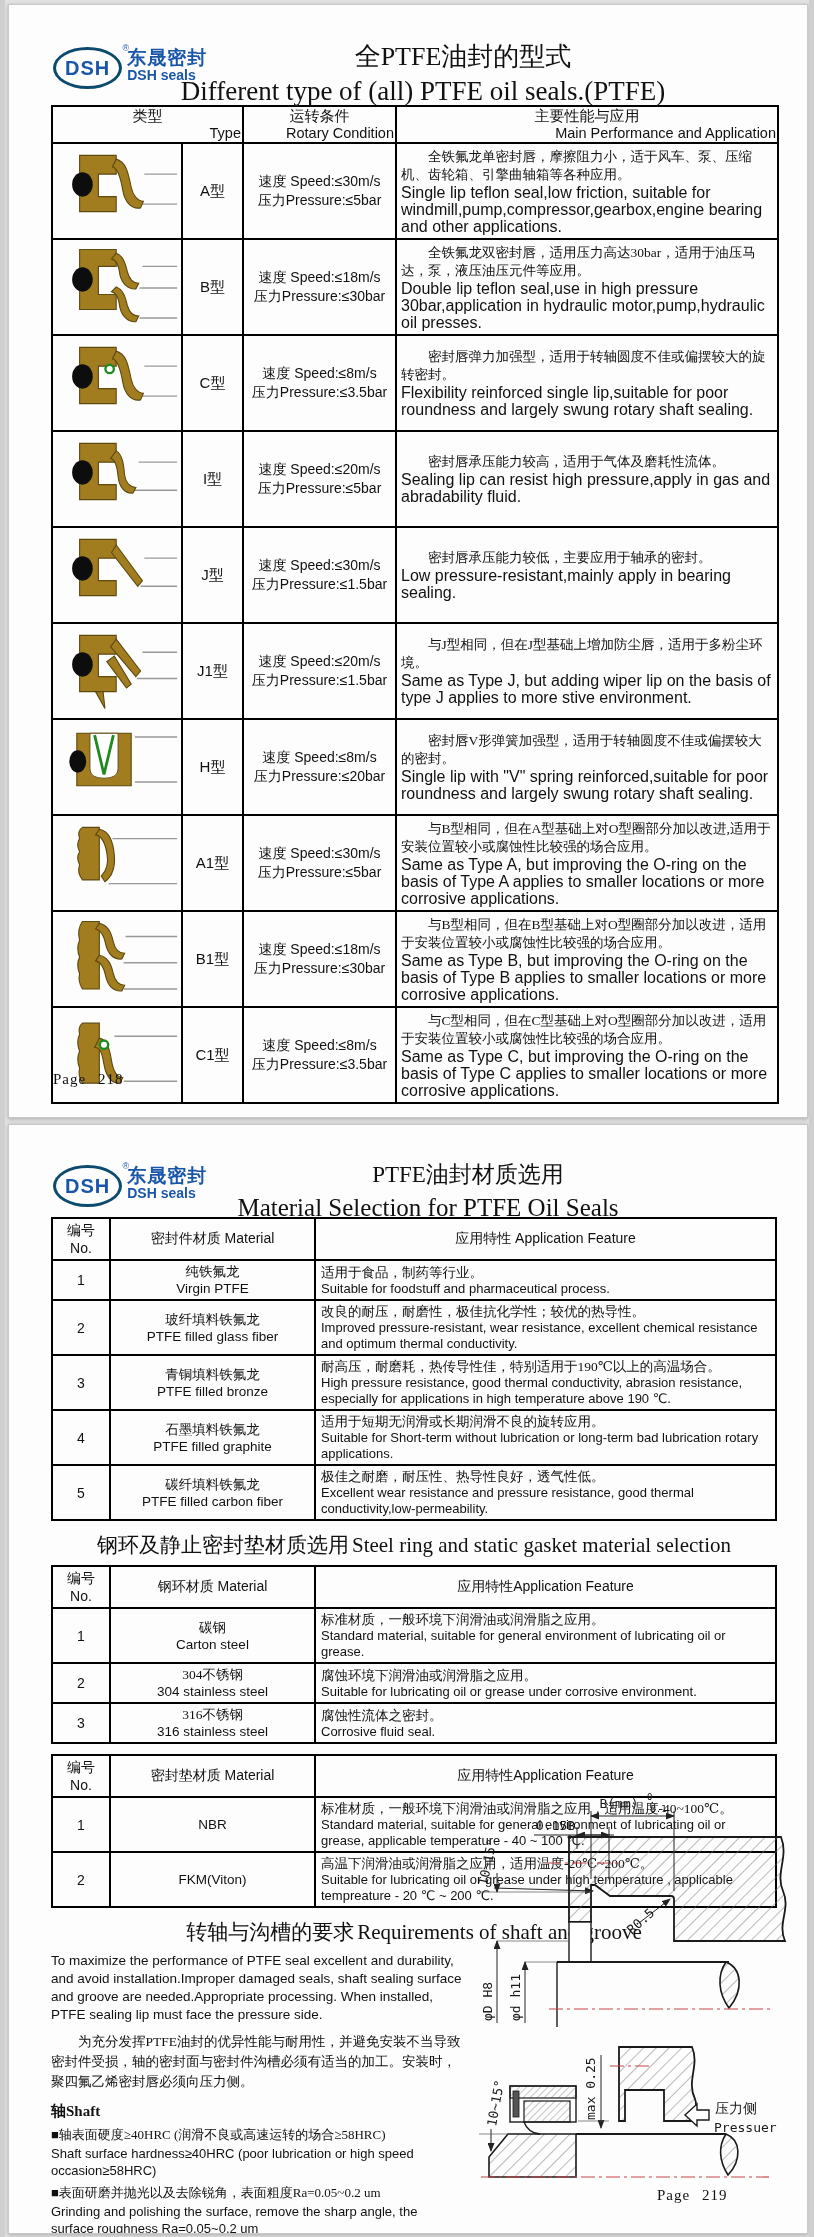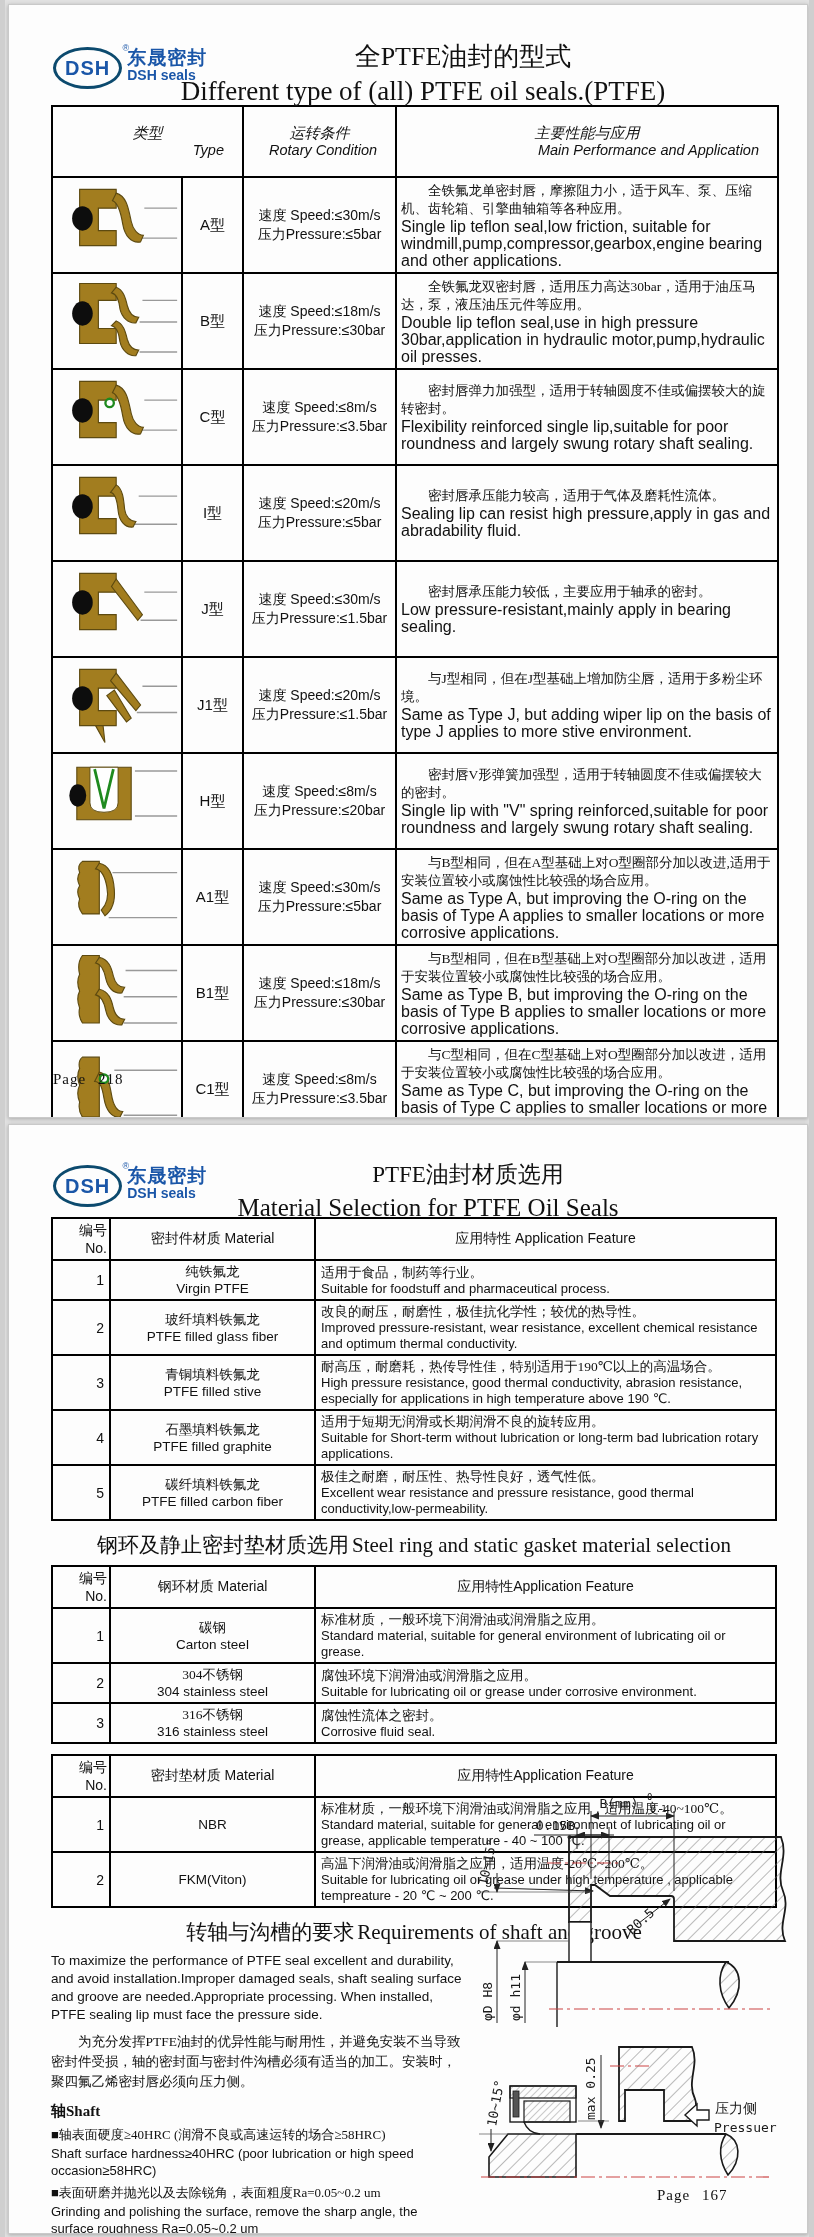--- a/index.html
+++ b/index.html
@@ -28,40 +28,40 @@
   .title-en{font:27px "Liberation Serif","DejaVu Serif",serif;padding-left:30px;margin-top:2px;}
   #sheet2 .title-cn{font-size:23px;padding-left:120px;}
   #sheet2 .title-en{font-size:25px;padding-left:40px;margin-top:4px;}
 
   .cn{font-family:"Liberation Serif","DejaVu Serif",serif;}
   .en{font-family:"Liberation Sans","DejaVu Sans",sans-serif;}
 
   
   .types-table{border-collapse:collapse;width:726px;margin:100px 0 0 42px;table-layout:fixed;}
   .types-table th,.types-table td{border:2px solid #000;padding:2px 4px;vertical-align:middle;}
-  .types-table thead th{padding:18px;font-style:italic;}
+  .types-table thead th{padding:1px;}
   .types-table thead .cn{font-size:15px;line-height:17px;font-weight:normal;text-align:center;}
   .types-table thead .en{font-size:14.5px;line-height:16px;font-weight:normal;text-align:right;}
   .types-table tbody tr{height:88px;}
   .c-pic{text-align:center;}
   .seal{width:124px;height:90px;display:block;margin:0 auto;}
   .c-type{text-align:center;font-size:15px;}
   .c-rot{text-align:center;font-size:14px;line-height:19px;}
   .c-desc .cn{font-size:13.5px;line-height:18px;text-indent:2em;}
   .c-desc .en{font-size:16px;line-height:17px;}
   .page-label{position:absolute;font:15px "Liberation Serif","DejaVu Serif",serif;word-spacing:7px;letter-spacing:1px;}
   #p1-label{left:44px;top:1066px;}
   #p2-label{left:648px;top:1062px;}
 
   
   .p2-flow{position:relative;padding:92px 0 0 42px;width:726px;}
   .mat-table{border-collapse:collapse;width:726px;table-layout:fixed;margin-bottom:10px;}
   .mat-table th,.mat-table td{border:2px solid #000;padding:2px 5px;vertical-align:middle;}
   .mat-table th{font-weight:normal;font-size:14px;padding:3px 2px;}
-  .m-no{width:58px;text-align:right;font-size:14px;margin-left:40px;}
+  .m-no{width:58px;text-align:center;font-size:14px;margin-left:40px;}
   .m-mat{width:205px;text-align:center;}
   .m-mat .cn{font-size:13.5px;line-height:17px;}
   .m-mat .en{font-size:13.5px;line-height:17px;}
   .m-feat .cn{font-size:13.5px;line-height:17px;}
   .m-feat .en{font-size:13px;line-height:16px;}
   .sec-title{text-align:center;margin:10px 0 6px 0;}
   .sec-cn{font:21px "Liberation Serif","DejaVu Serif",serif;}
   .sec-en{font:21px "Liberation Serif","DejaVu Serif",serif;margin-left:3px;}
 
   
@@ -427,21 +427,21 @@
       </td>
       <td class="m-feat">
         <div class="cn">改良的耐压，耐磨性，极佳抗化学性；较优的热导性。</div>
         <div class="en">Improved pressure-resistant, wear resistance, excellent chemical resistance and optimum thermal conductivity.</div>
       </td>
     </tr>
     <tr>
       <td class="m-no">3</td>
       <td class="m-mat">
         <div class="cn">青铜填料铁氟龙</div>
-        <div class="en">PTFE filled stive</div>
+        <div class="en">PTFE filled bronze</div>
       </td>
       <td class="m-feat">
         <div class="cn">耐高压，耐磨耗，热传导性佳，特别适用于190℃以上的高温场合。</div>
         <div class="en">High pressure resistance, good thermal conductivity, abrasion resistance, especially for applications in high temperature above 190 ℃.</div>
       </td>
     </tr>
     <tr>
       <td class="m-no">4</td>
       <td class="m-mat">
         <div class="cn">石墨填料铁氟龙</div>
@@ -639,14 +639,14 @@
       <text class="dim" transform="translate(266,331) rotate(-90)">max 0.25</text>
       <text class="dim" transform="translate(167,338) rotate(-80)">10~15°</text>
       <line class="thin" x1="162" y1="340" x2="162" y2="362" marker-end="url(#ma)"></line>
       <line class="hairline" x1="150" y1="345" x2="180" y2="345"></line>
       <path d="M356,326 L368,315 L368,321 L380,321 L380,331 L368,331 L368,337 Z" fill="#fff" stroke="#1a1a1a" stroke-width="1.4"></path>
       <text class="cjk-label" x="386" y="324">压力侧</text>
       <text class="dim" x="385" y="343">Pressuer</text>
     </g>
   </svg>
 
-  <div class="page-label" id="p2-label">Page 167</div>
+  <div class="page-label" id="p2-label">Page 219</div>
 </div>
 
 </body></html>

